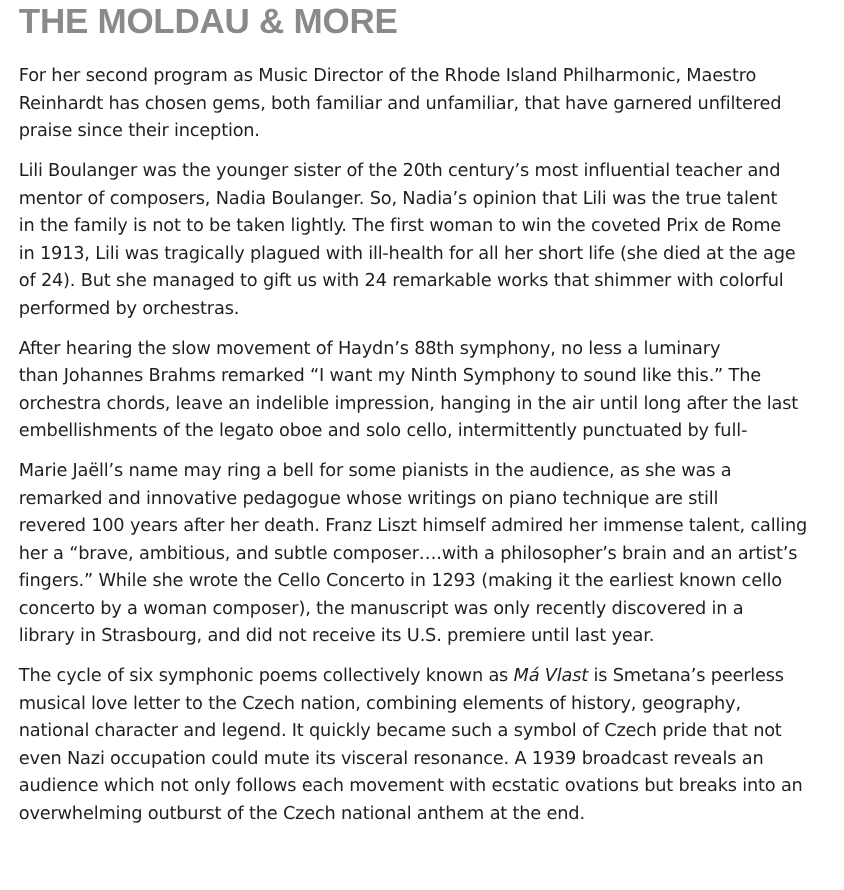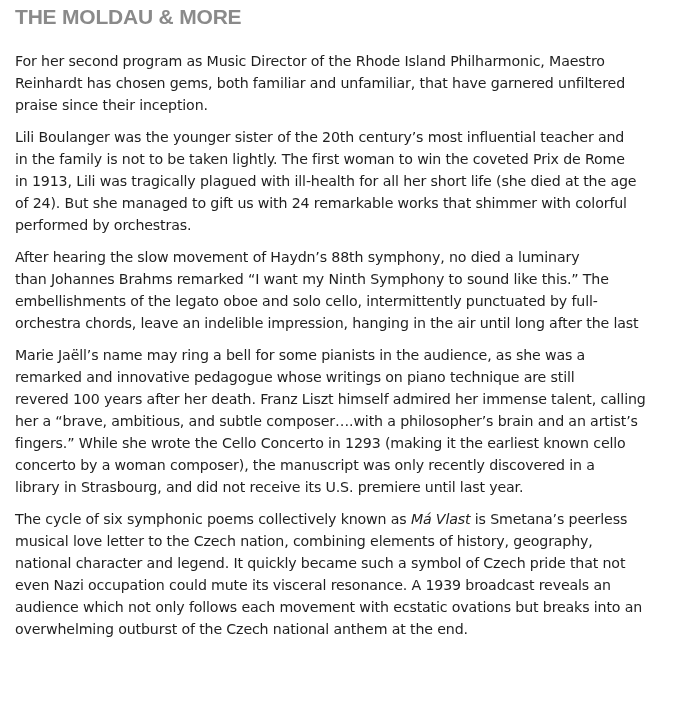--- a/index.html
+++ b/index.html
@@ -8,21 +8,21 @@
     height: 712px;
     overflow: hidden;
     font-family: "DejaVu Sans", sans-serif;
     color: #1f1f1f;
   }
   .page { padding: 4px 15px 0 15px; }
   h1 {
     margin: 0 0 20px 0;
     font-family: "Liberation Sans", sans-serif;
     font-weight: 700;
-    font-size: 21px;
+    font-size: 28px;
     letter-spacing: -0.2px;
     line-height: 26px;
     color: #8a8a8a;
   }
   p {
     margin: 0 0 10px 0;
     font-size: 14.2px;
     line-height: 22px;
     letter-spacing: -0.15px;
     word-spacing: 0px;
@@ -37,31 +37,32 @@
   <h1>THE MOLDAU &amp; MORE</h1>
 
   <p>
     <span class="line">For her second program as Music Director of the Rhode Island Philharmonic, Maestro</span>
     <span class="line">Reinhardt has chosen gems, both familiar and unfamiliar, that have garnered unfiltered</span>
     <span class="line">praise since their inception.</span>
   </p>
 
   <p>
     <span class="line">Lili Boulanger was the younger sister of the 20th century’s most influential teacher and</span>
+    <span class="line">mentor of composers, Nadia Boulanger. So, Nadia’s opinion that Lili was the true talent</span>
     <span class="line">in the family is not to be taken lightly. The first woman to win the coveted Prix de Rome</span>
     <span class="line">in 1913, Lili was tragically plagued with ill-health for all her short life (she died at the age</span>
     <span class="line">of 24). But she managed to gift us with 24 remarkable works that shimmer with colorful</span>
     <span class="line">performed by orchestras.</span>
   </p>
 
   <p>
-    <span class="line">After hearing the slow movement of Haydn’s 88th symphony, no died a luminary</span>
+    <span class="line">After hearing the slow movement of Haydn’s 88th symphony, no less a luminary</span>
     <span class="line">than Johannes Brahms remarked “I want my Ninth Symphony to sound like this.” The</span>
+    <span class="line">orchestra chords, leave an indelible impression, hanging in the air until long after the last</span>
     <span class="line">embellishments of the legato oboe and solo cello, intermittently punctuated by full-</span>
-    <span class="line">orchestra chords, leave an indelible impression, hanging in the air until long after the last</span>
   </p>
 
   <p>
     <span class="line">Marie Jaëll’s name may ring a bell for some pianists in the audience, as she was a</span>
     <span class="line">remarked and innovative pedagogue whose writings on piano technique are still</span>
     <span class="line">revered 100 years after her death. Franz Liszt himself admired her immense talent, calling</span>
     <span class="line">her a “brave, ambitious, and subtle composer….with a philosopher’s brain and an artist’s</span>
     <span class="line">fingers.” While she wrote the Cello Concerto in 1293 (making it the earliest known cello</span>
     <span class="line">concerto by a woman composer), the manuscript was only recently discovered in a</span>
     <span class="line">library in Strasbourg, and did not receive its U.S. premiere until last year.</span>

